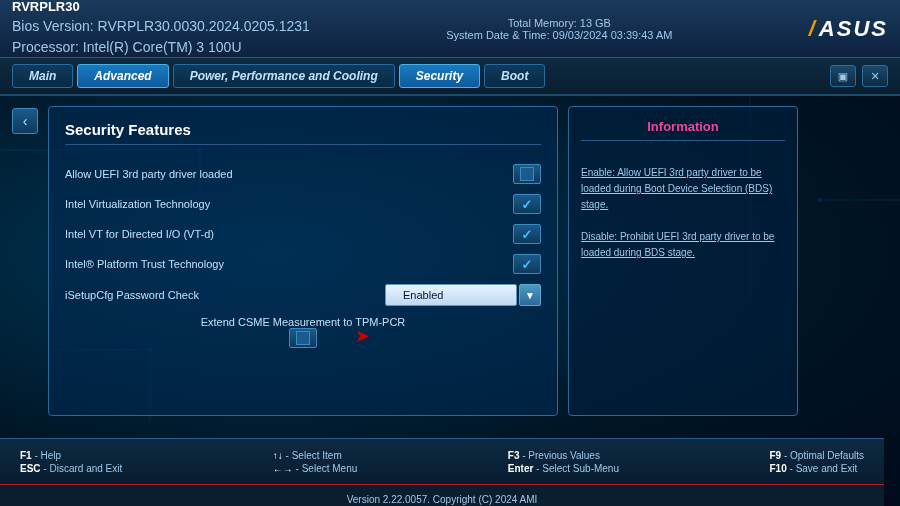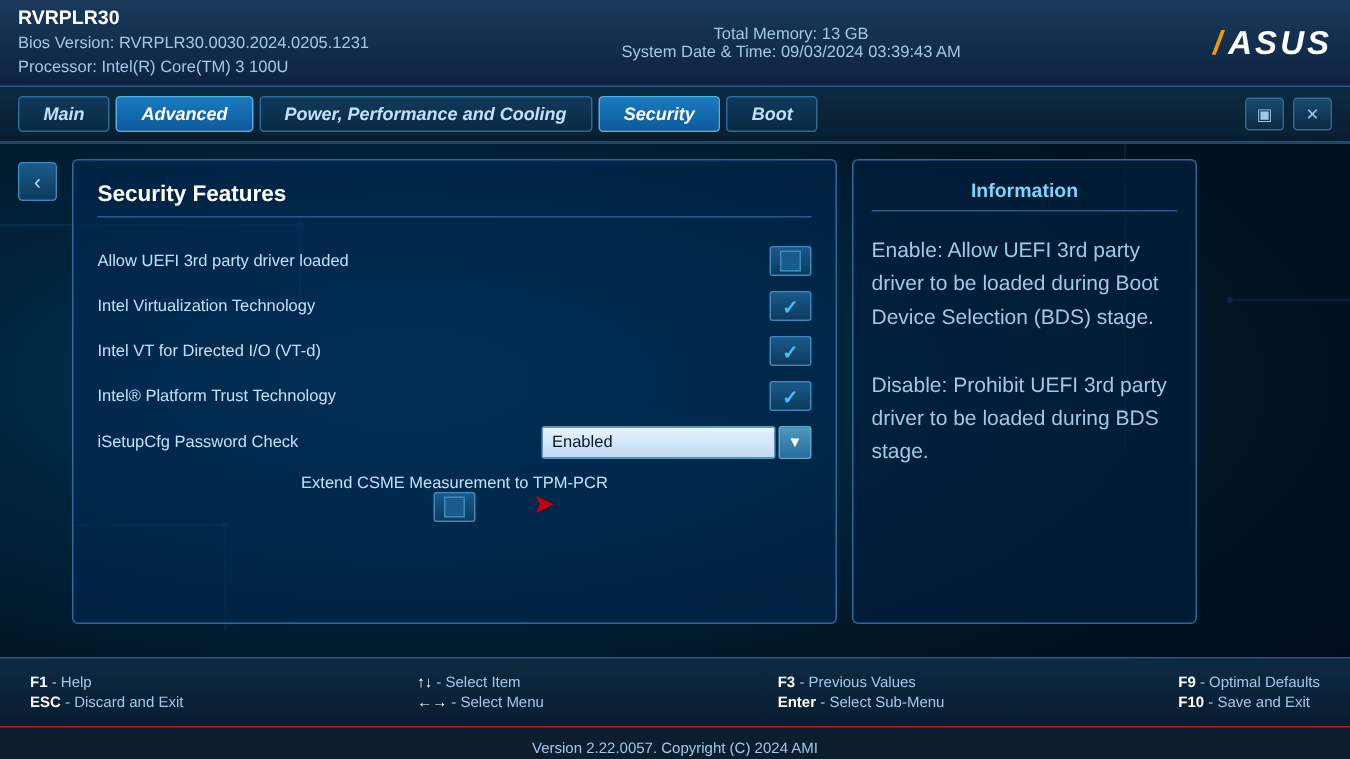--- a/index.html
+++ b/index.html
@@ -34,21 +34,21 @@
     }
     .header-left {}
     .header-model {
       color: #ffffff;
       font-size: 13px;
       font-weight: bold;
       margin-bottom: 2px;
     }
     .header-info {
       color: #a0c8e8;
-      font-size: 11px;
+      font-size: 14px;
       line-height: 1.5;
     }
     .header-center {
       text-align: center;
     }
     .header-mem {
       color: #a0c8e8;
       font-size: 11px;
     }
     .header-datetime {
@@ -211,28 +211,28 @@
       display: block;
     }
 
     
     .dropdown-wrapper {
       display: flex;
       align-items: center;
       gap: 2px;
     }
     .dropdown-field {
-      width: 156px;
+      width: 132px;
       height: 22px;
       background: linear-gradient(180deg, #e8f4ff 0%, #c0d8f0 100%);
       border: 1px solid #5a9abf;
       border-radius: 2px;
       display: flex;
       align-items: center;
-      padding: 0 6px;
+      padding: 0 17px;
       font-size: 11px;
       color: #001830;
       cursor: pointer;
     }
     .dropdown-btn {
       width: 22px;
       height: 22px;
       background: linear-gradient(180deg, #4a9abf 0%, #2a6a9c 100%);
       border: 1px solid #5aabcf;
       border-radius: 2px;
@@ -247,40 +247,41 @@
     
     .info-panel {
       width: 230px;
       background: rgba(0, 30, 60, 0.7);
       border: 1px solid #2a6a9c;
       border-radius: 4px;
       padding: 12px;
       flex-shrink: 0;
     }
     .info-title {
-      color: #7dd3fc;
+      color: #ec4899;
       font-size: 13px;
       font-weight: bold;
       text-align: center;
-      margin-bottom: 14px;
+      margin-bottom: 24px;
       padding-bottom: 6px;
       border-bottom: 1px solid #2a5a8c;
     }
     .info-text {
       color: #a0c8e8;
-      font-size: 14px;
+      font-size: 10px;
       line-height: 1.6;
+      text-decoration: underline;
     }
 
     
     .footer {
       position: absolute;
       bottom: 0;
       left: 0;
-      right: 0;
+      right: 16px;
       z-index: 10;
       margin-top: 20px;
     }
     .footer-shortcuts {
       background: linear-gradient(180deg, #0d2a42 0%, #081c30 100%);
       border-top: 1px solid #2a5a8c;
       padding: 5px 20px;
       display: flex;
       justify-content: space-between;
       align-items: center;

